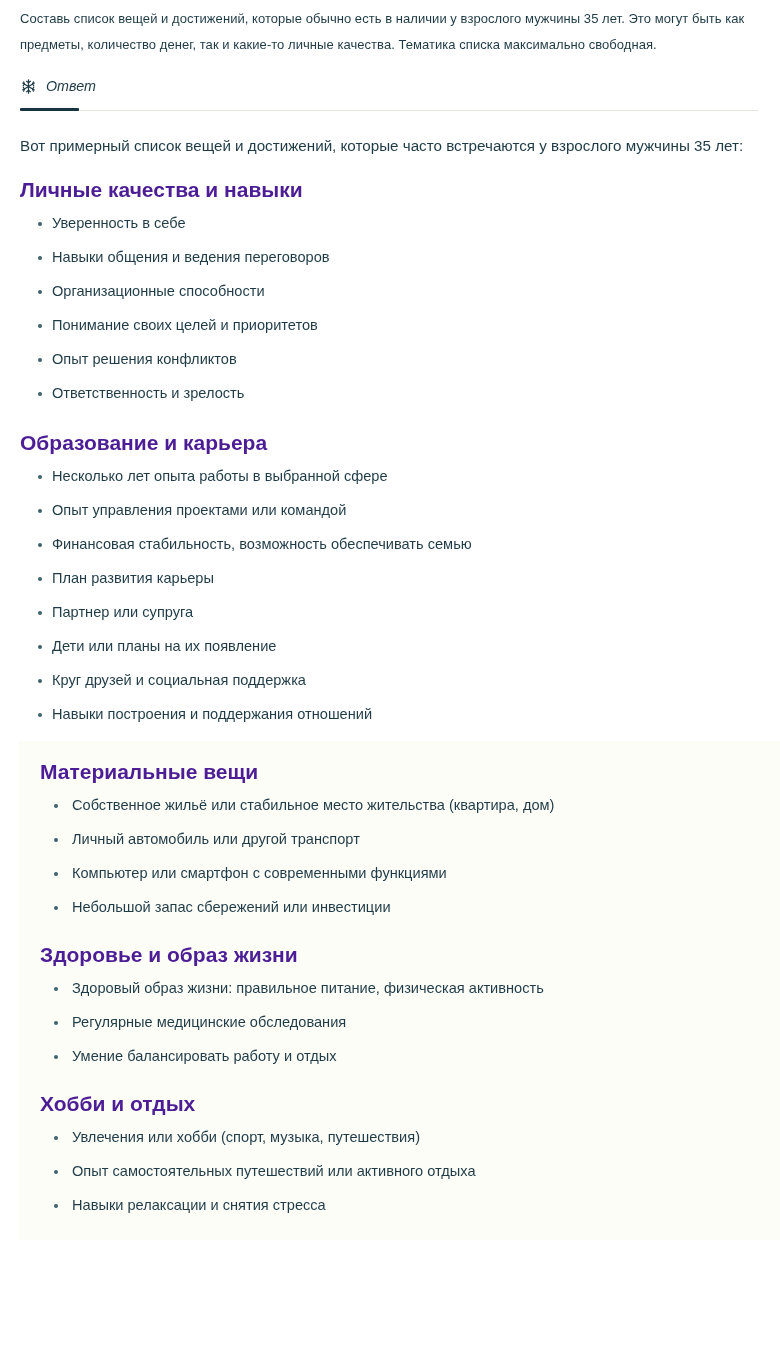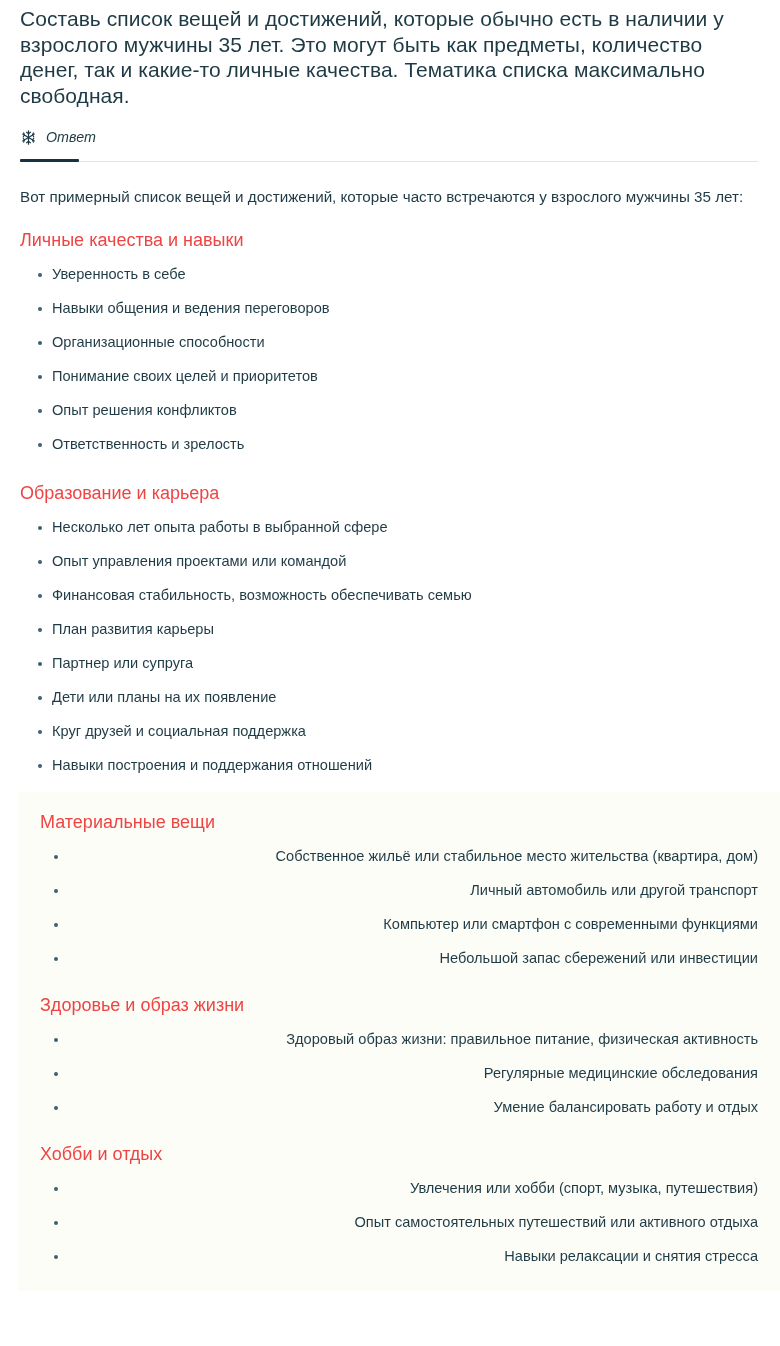--- a/index.html
+++ b/index.html
@@ -21,21 +21,21 @@
     position: relative;
     width: 780px;
     min-height: 1346px;
     background: #ffffff;
     overflow: hidden;
   }
 
   
   .prompt {
     padding: 6px 22px 0 20px;
-    font-size: 21px;
+    font-size: 13px;
     line-height: 25.5px;
     color: #1e3a44;
     letter-spacing: 0.05px;
   }
   .prompt p { margin: 0; }
 
   
   .tabbar {
     position: relative;
     margin: 14px 0 0 0;
@@ -86,24 +86,24 @@
   .answer {
     padding: 22px 22px 0 20px;
     font-size: 15.2px;
     line-height: 25.5px;
     color: #1e3a44;
   }
   .answer .intro { margin: 0 0 8px 0; }
 
   .sec-title {
     margin: 20px 0 4px 0;
-    font-size: 18px;
+    font-size: 21px;
     line-height: 25px;
-    font-weight: 400;
-    color: #ef4444;
+    font-weight: 700;
+    color: #4c1d95;
   }
   .sec-title.first { margin-top: 18px; }
 
   ul.bullets {
     list-style: none;
     margin: 0;
     padding: 0;
   }
   ul.bullets li {
     position: relative;
@@ -130,21 +130,21 @@
   .inset {
     position: relative;
     margin: 10px 0 0 18px;
     width: 762px;
     min-height: 492px;
     background: #fdfdf8;
     padding: 18px 22px 18px 22px;
   }
   .inset .sec-title { margin-top: 18px; }
   .inset .sec-title.first { margin-top: 0; }
-  .inset ul.bullets li { padding-left: 32px; text-align: right; }
+  .inset ul.bullets li { padding-left: 32px; }
   .inset ul.bullets li::before { left: 14px; }
 </style>
 </head>
 <body>
 
 <div class="page">
 
   <div class="prompt">
     <p>Составь список вещей и достижений, которые обычно есть в наличии у взрослого мужчины 35 лет. Это могут быть как предметы, количество денег, так и какие-то личные качества. Тематика списка максимально свободная.</p>
   </div>

